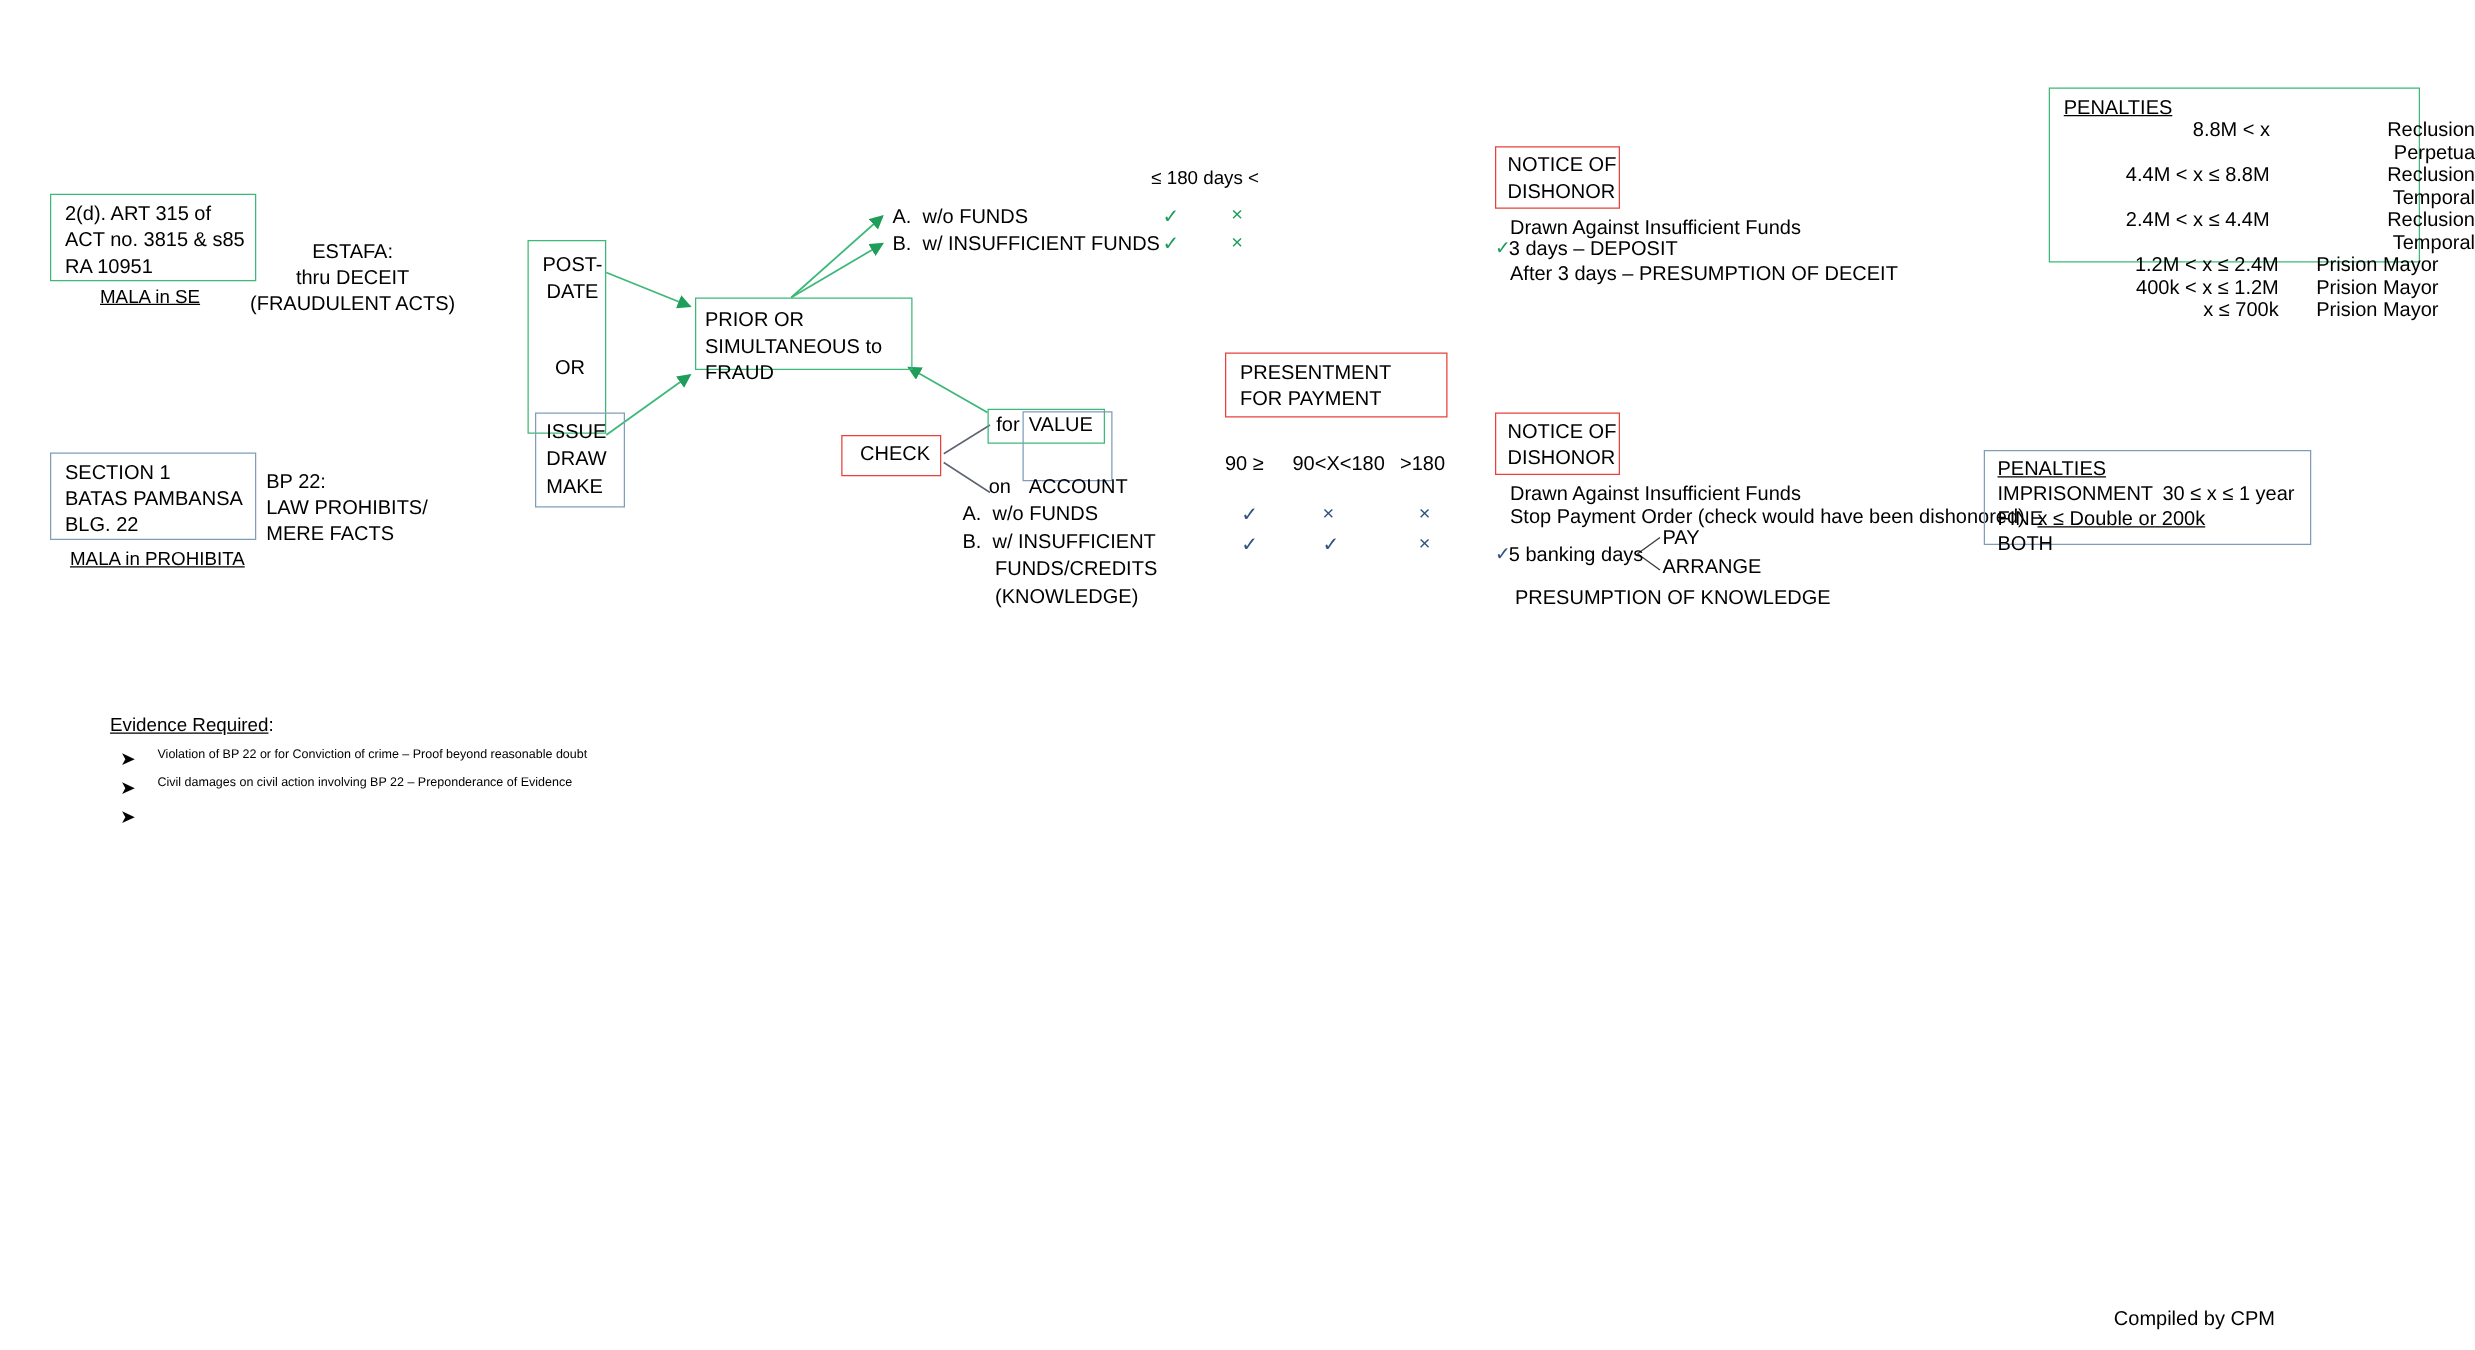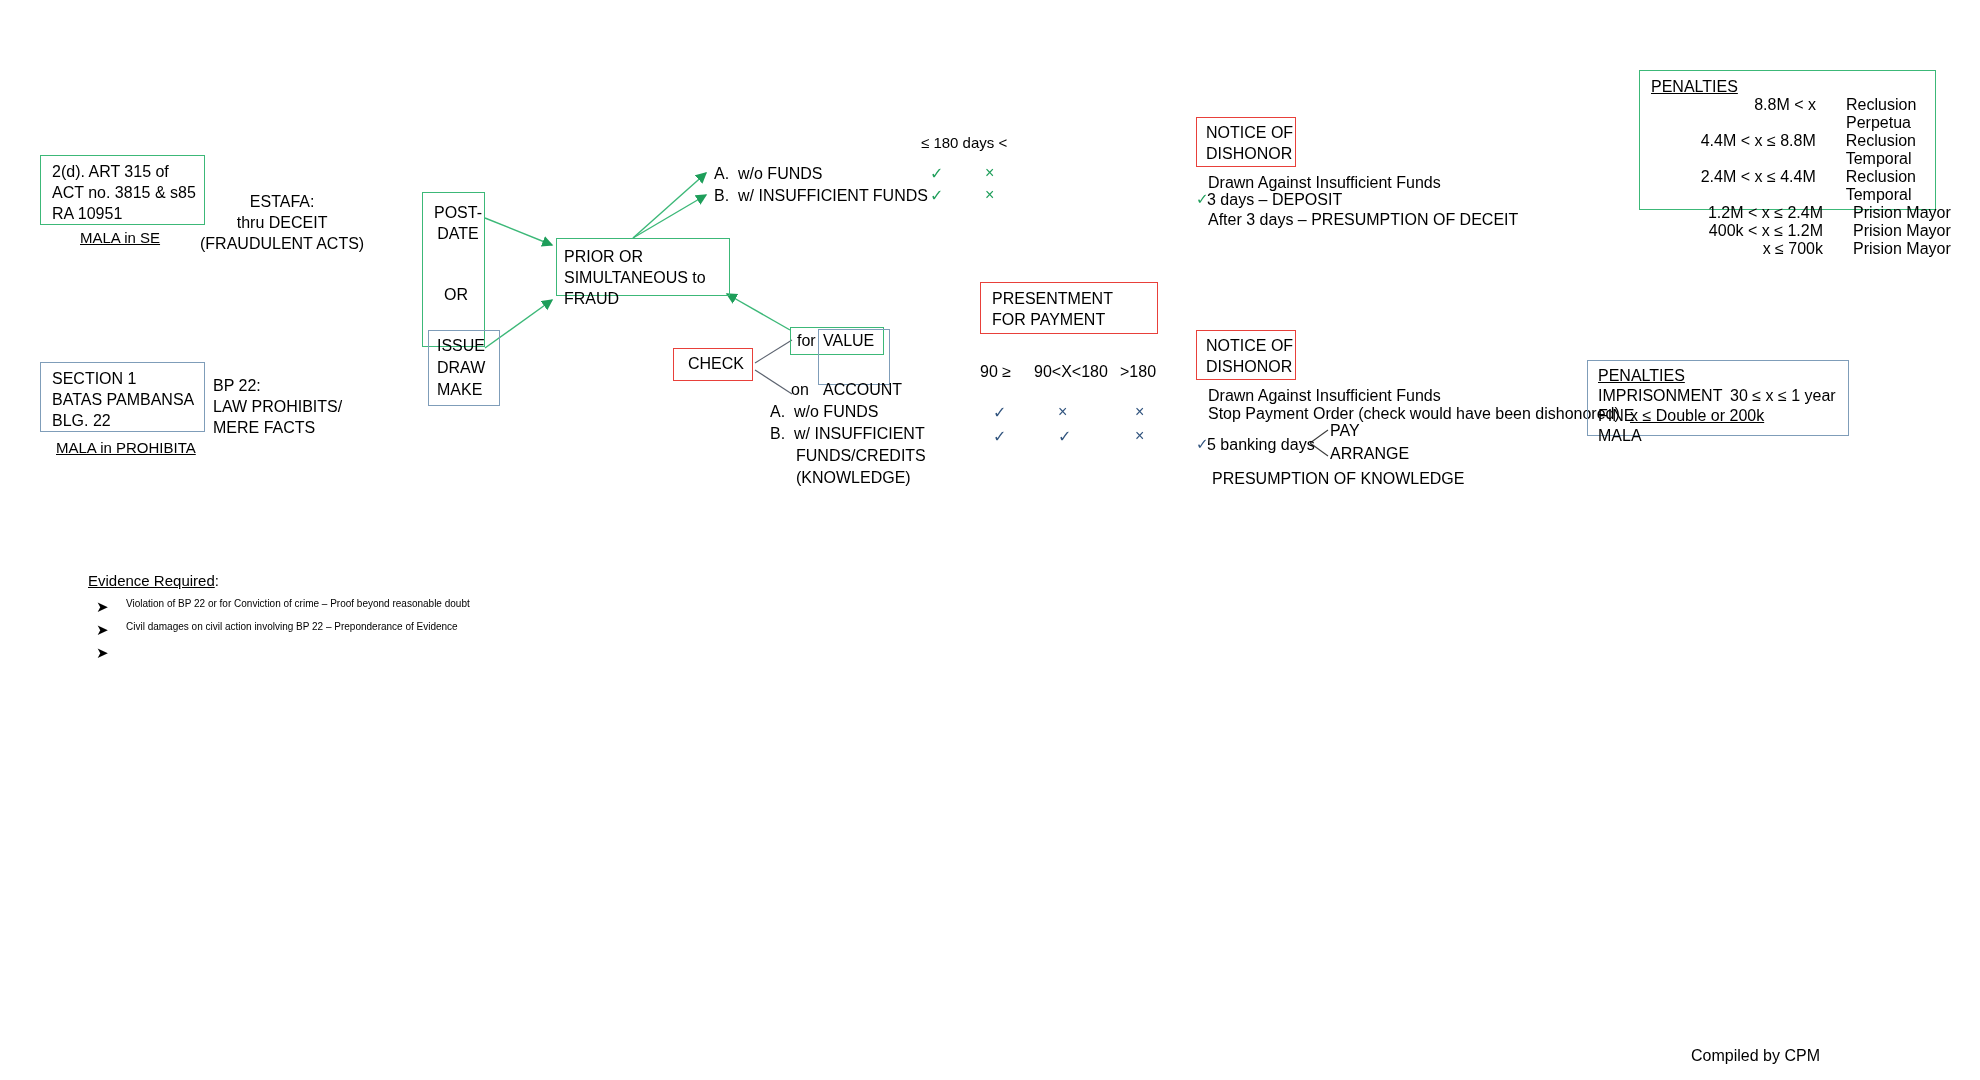--- a/index.html
+++ b/index.html
@@ -20,21 +20,21 @@
   .f15{font-size:15px;}
   .green-mark{color:#1e9e5a;}
   .blue-mark{color:#31547e;}
   svg.overlay{position:absolute;left:0;top:0;width:1980px;height:1080px;pointer-events:none;}
   .bullet-list{position:absolute;}
   .bullet-row{display:flex;align-items:flex-start;margin-bottom:5px;}
   .bullet-glyph{width:30px;flex:0 0 30px;color:#000;font-size:15px;}
   .bullet-text{font-size:10px;}
   .pen-row{display:flex;}
   .pen-left{width:172px;text-align:right;}
-  .pen-right{padding-left:30px;}
+  .pen-right{padding-left:30px;text-align:right;}
 </style>
 </head>
 <body>
 
 <svg class="overlay">
   <defs>
     <marker id="arrG" markerWidth="9" markerHeight="9" refX="7" refY="4" orient="auto">
       <path d="M0,0 L8,4 L0,8 z" fill="#1e9e5a"></path>
     </marker>
   </defs>
@@ -177,21 +177,21 @@
   </div>
 </div>
 
 <div class="box blue-box" style="left:1587px;top:360px;width:262px;height:76px;"></div>
 <div class="txt f16 u" style="left:1598px;top:328px;opacity:0;"></div>
 <div class="txt f16 u" style="left:1598px;top:366px;">PENALTIES</div>
 <div class="txt f16" style="left:1598px;top:386px;">IMPRISONMENT</div>
 <div class="txt f16" style="left:1730px;top:386px;">30 ≤ x ≤ 1 year</div>
 <div class="txt f16" style="left:1598px;top:406px;">FINE</div>
 <div class="txt f16" style="left:1630px;top:406px;text-decoration:underline;">x ≤ Double or 200k</div>
-<div class="txt f16" style="left:1598px;top:426px;">MALA</div>
+<div class="txt f16" style="left:1598px;top:426px;">BOTH</div>
 
 <div class="abs" style="left:88px;top:572px;">
   <span class="f15 u">Evidence Required</span><span class="f15">:</span>
 </div>
 <div class="bullet-list" style="left:96px;top:598px;">
   <div class="bullet-row">
     <div class="bullet-glyph">➤</div>
     <div class="bullet-text">Violation of BP 22 or for Conviction of crime – Proof beyond reasonable doubt</div>
   </div>
   <div class="bullet-row">

